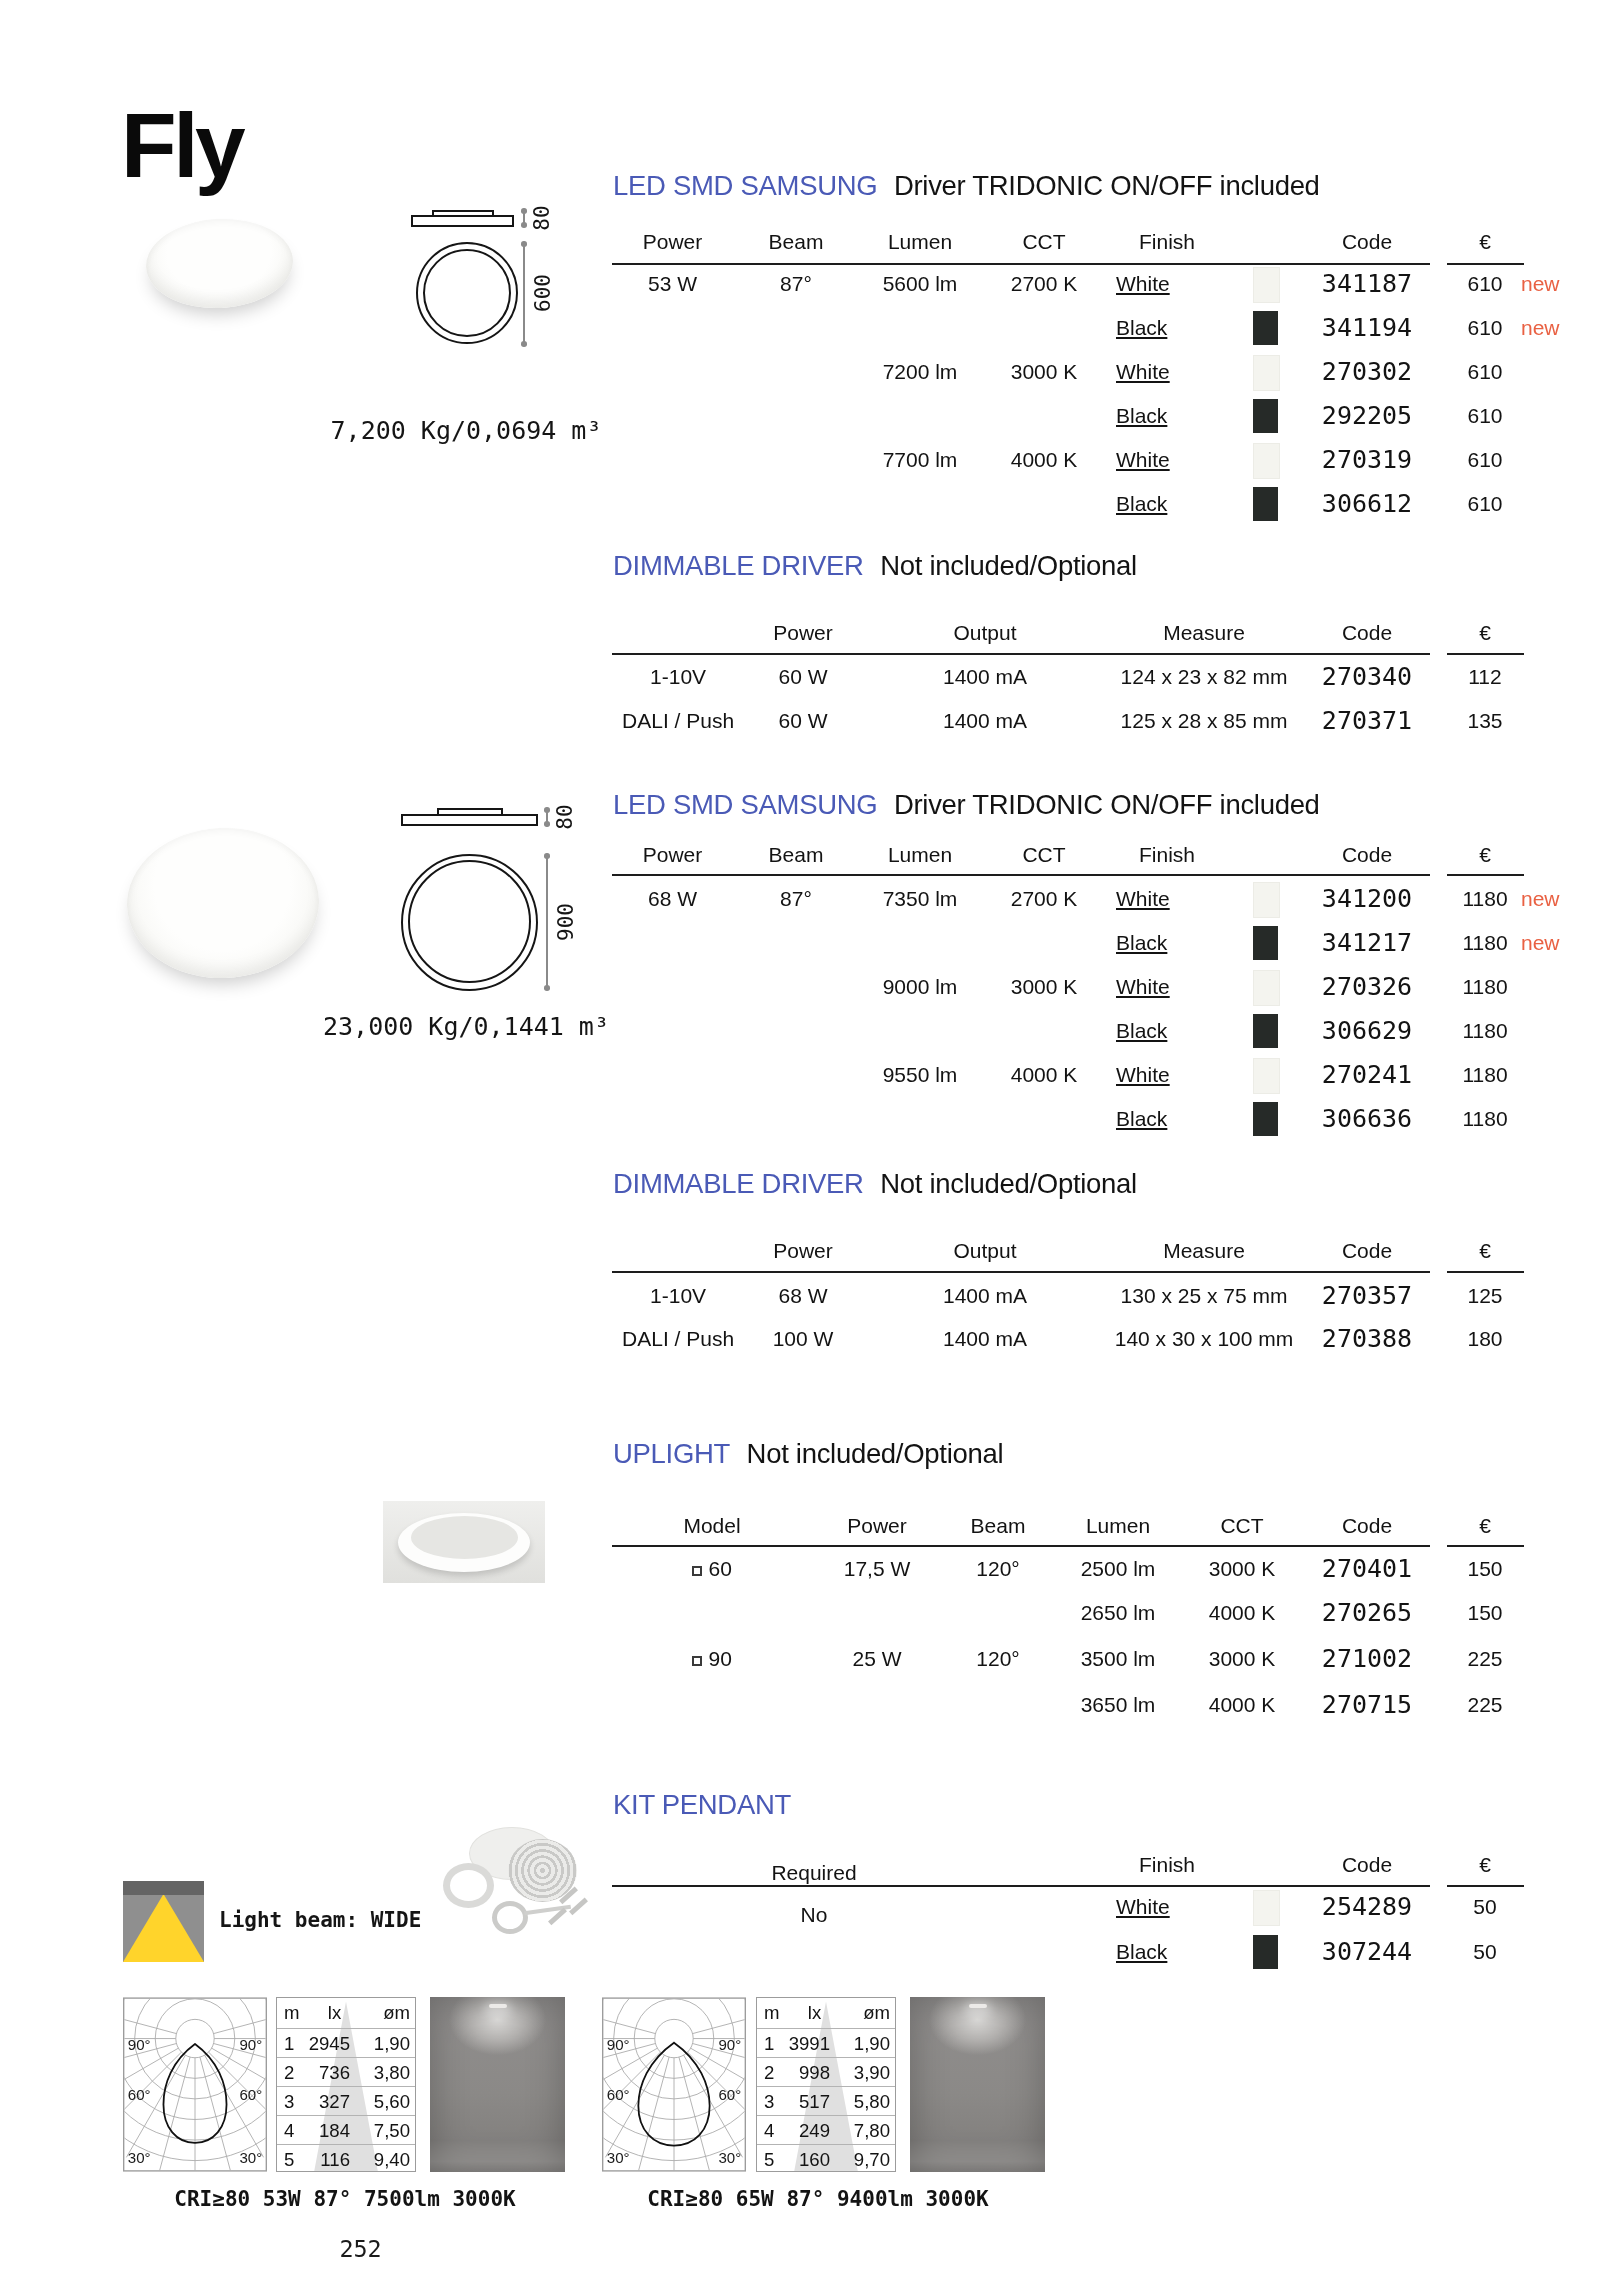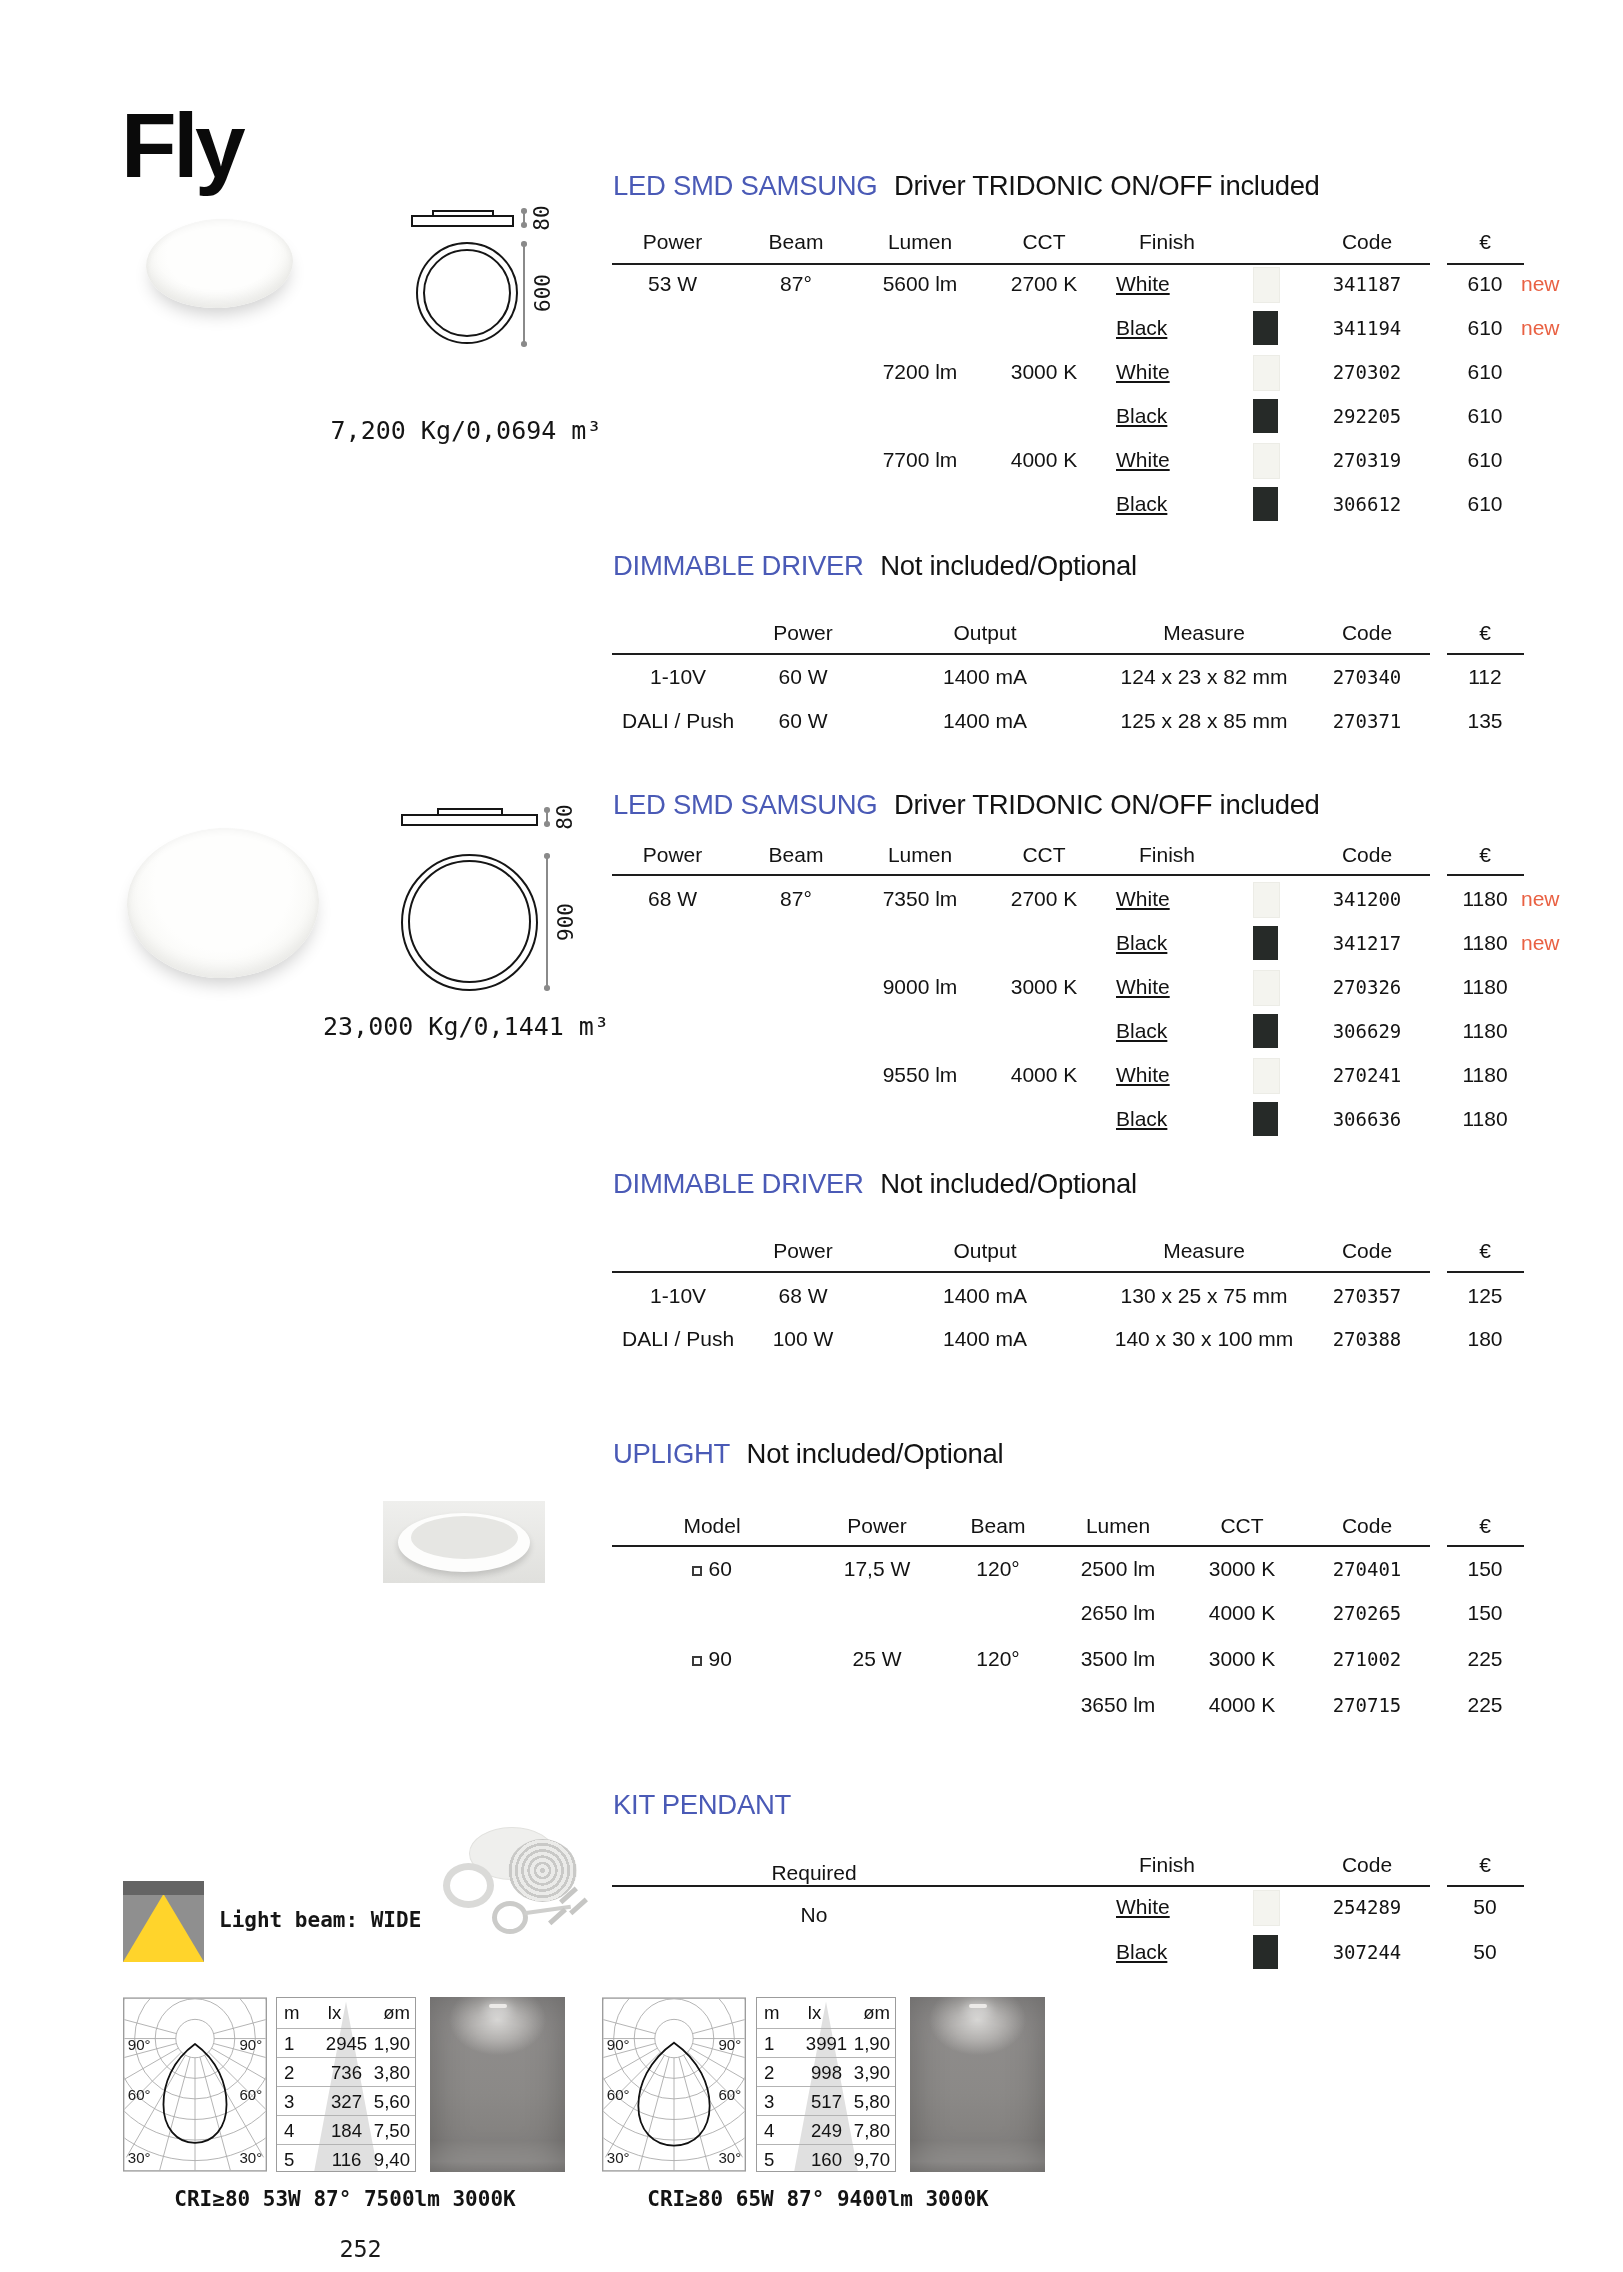--- a/index.html
+++ b/index.html
@@ -24,21 +24,21 @@
   .weight{position:absolute;left:313px;width:306px;text-align:center;
           font-family:"DejaVu Sans Mono",monospace;font-size:25px;color:#151515;white-space:nowrap;}
   
   .sect{position:absolute;left:613px;font-size:27.5px;letter-spacing:-0.3px;white-space:nowrap;}
   .sect .lead{color:#4a5ab6;margin-right:16.5px;}
   .sect .rest{color:#131313;}
   
   .trow{position:absolute;left:612px;width:1012px;height:30px;}
   .cell{position:absolute;font-size:21px;line-height:30px;color:#131313;text-align:center;white-space:nowrap;}
   .left{text-align:left;text-decoration:underline;}
-  .mono{font-family:"DejaVu Sans Mono",monospace;font-size:19px;}
+  .mono{font-family:"DejaVu Sans Mono",monospace;font-size:25px;}
   .c-power{left:5.5px;width:110px;}   .c-beam{left:129px;width:110px;}
   .c-lumen{left:246px;width:124px;} .c-cct{left:370px;width:124px;}
   .c-finish{left:504px;width:102px;}
   .c-code{left:693px;width:124px;} .c-price{left:825px;width:96px;}
   .c-new{left:909px;width:82px;color:#e96143;text-align:left;}
   .c-type{left:4.1px;width:124px;}    .c-dpower{left:129px;width:124px;}
   .c-output{left:311px;width:124px;}.c-measure{left:489px;width:206px;}
   .c-model{left:38px;width:124px;}  .c-upower{left:203px;width:124px;}
   .c-ubeam{left:324px;width:124px;} .c-ulumen{left:444px;width:124px;}
   .c-ucct{left:568px;width:124px;}  .c-required{left:140px;width:124px;margin-top:8px;}
@@ -75,21 +75,21 @@
   .polar{position:absolute;width:144px;height:175px;}
   .lxt{position:absolute;width:140px;height:175px;border:1.4px solid #9c9c9c;box-sizing:border-box;
        background:#fff;overflow:hidden;font-size:18.6px;color:#131313;}
   .cone{position:absolute;left:0;top:0;width:100%;height:100%;background:#e0e0e0;
         clip-path:polygon(50% 2%,73% 100%,27% 100%);}
   .lxrow{position:absolute;left:0;width:100%;height:29px;border-top:1px solid #b3b3b3;}
   .lxhead{position:absolute;left:0;top:0;width:100%;height:30px;}
   .lxc{position:absolute;line-height:29px;}
   .lxhead .lxc{line-height:30px;}
   .l-m{left:6.9px;width:20.6px;text-align:left;}
-  .l-lx{left:38px;width:63px;text-align:center;}
+  .l-lx{left:10px;width:63px;text-align:right;}
   .l-lxh{left:26px;width:63px;text-align:center;}
   .l-om{left:93px;width:40px;text-align:right;}
   .room{position:absolute;width:135px;height:175px;
         background:radial-gradient(46% 26% at 50% 13%,#dddcda 0%,#b2b0ae 45%,rgba(150,148,146,0) 78%),
                    linear-gradient(180deg,#908e8d 0%,#8b8987 55%,#83817f 82%,#989694 94%,#8d8b89 100%);
         box-shadow:inset 0 0 38px rgba(0,0,0,.28);}
   .room::before{content:"";position:absolute;left:50%;top:4%;width:18px;height:4.1px;margin-left:-9px;
         background:#eceae8;border-radius:2.1px;box-shadow:0 2.7px 9.6px 4.1px rgba(255,255,255,.35);}
   .caption{position:absolute;width:344px;text-align:center;font-family:"DejaVu Sans Mono",monospace;
            font-weight:700;font-size:21px;color:#131313;white-space:nowrap;}

